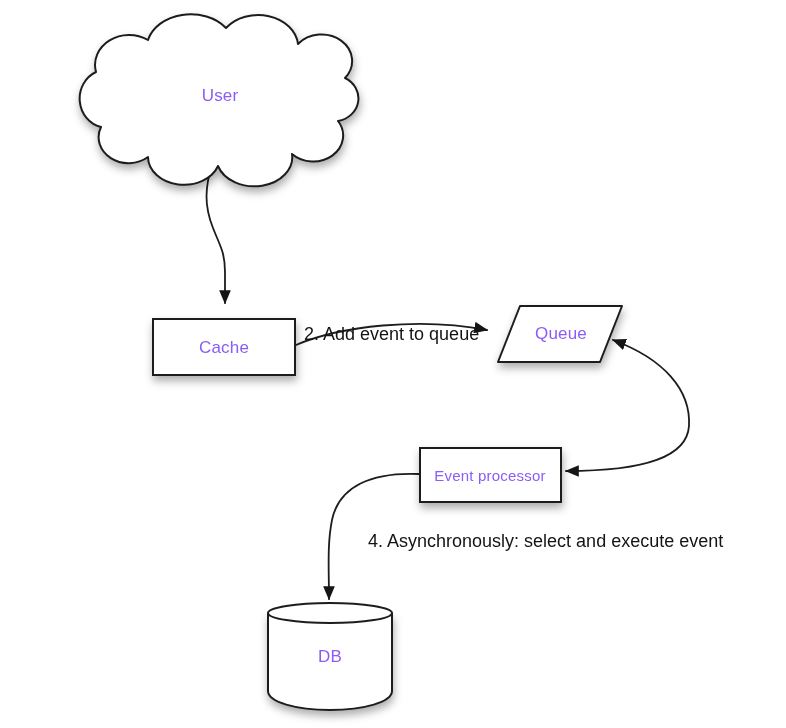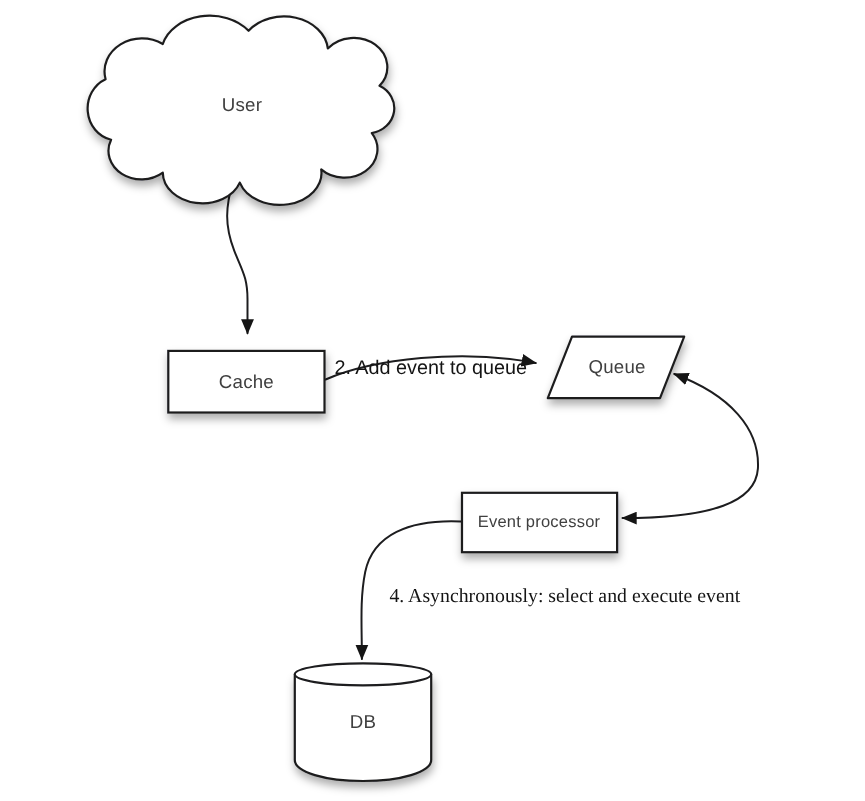--- a/index.html
+++ b/index.html
@@ -16,21 +16,21 @@
     overflow: hidden;
   }
   .canvas svg {
     position: absolute;
     left: 0;
     top: 0;
   }
   .node-label {
     position: absolute;
     transform: translate(-50%, -50%);
-    color: #404040;
+    color: #8b5cf6;
     font-size: 17px;
     font-weight: 400;
     white-space: nowrap;
     letter-spacing: 0.2px;
   }
   .node-label.small {
     font-size: 15px;
   }
   .edge-label {
     position: absolute;
@@ -98,15 +98,15 @@
   <div class="node-label" style="left:561px; top:334px;">Queue</div>
 
   <div class="node-label small" style="left:490px; top:475px;">Event processor</div>
 
   <div class="node-label" style="left:330px; top:657px;">DB</div>
 
 
   <div class="edge-label" style="left:304px; top:276px;margin-top:48px;">2. Add event to queue</div>
 
 
-  <div class="edge-label" style="left:354px; top:531px;font-family:Liberation Serif, serif;">4. Asynchronously: select and execute event</div>
+  <div class="edge-label" style="left:368px; top:531px;">4. Asynchronously: select and execute event</div>
 
 </div>
 
 </body></html>

